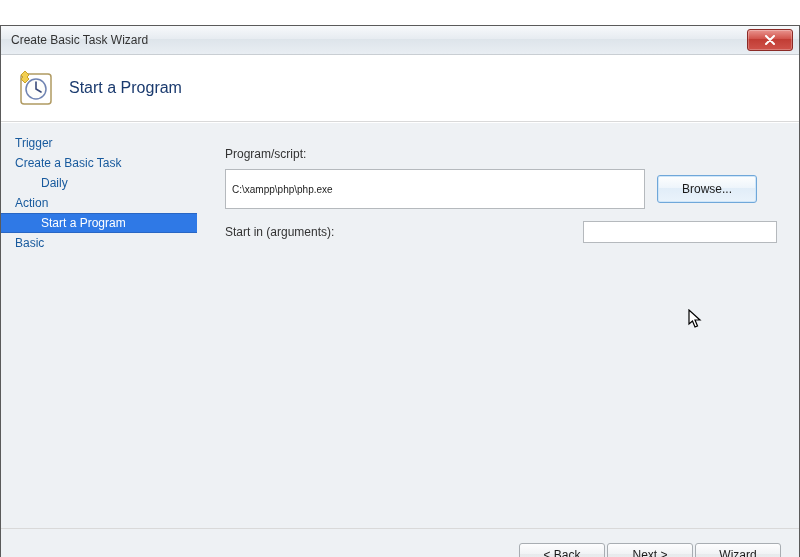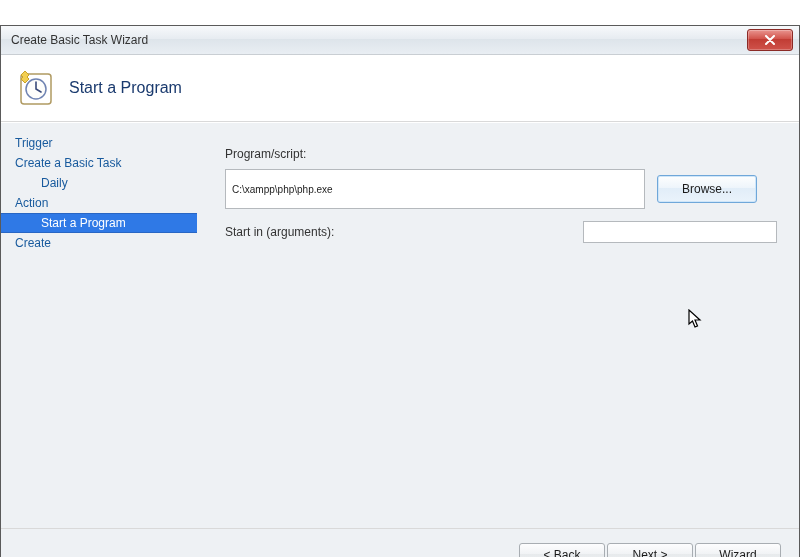--- a/index.html
+++ b/index.html
@@ -221,21 +221,21 @@
   </div>
 
   <div class="body">
 
     <div class="sidebar">
       <div class="nav-item">Trigger</div>
       <div class="nav-item">Create a Basic Task</div>
       <div class="nav-item nav-sub">Daily</div>
       <div class="nav-item">Action</div>
       <div class="nav-item nav-sub selected">Start a Program</div>
-      <div class="nav-item">Create</div>
+      <div class="nav-item">Basic</div>
     </div>
 
     <div class="content">
 
       <div class="row">
         <span class="label">Program/script:</span>
       </div>
       <div class="row">
         <input class="program-input" type="text" value="C:\xampp\php\php.exe" style="">
         <button class="browse-btn">Browse...</button>

